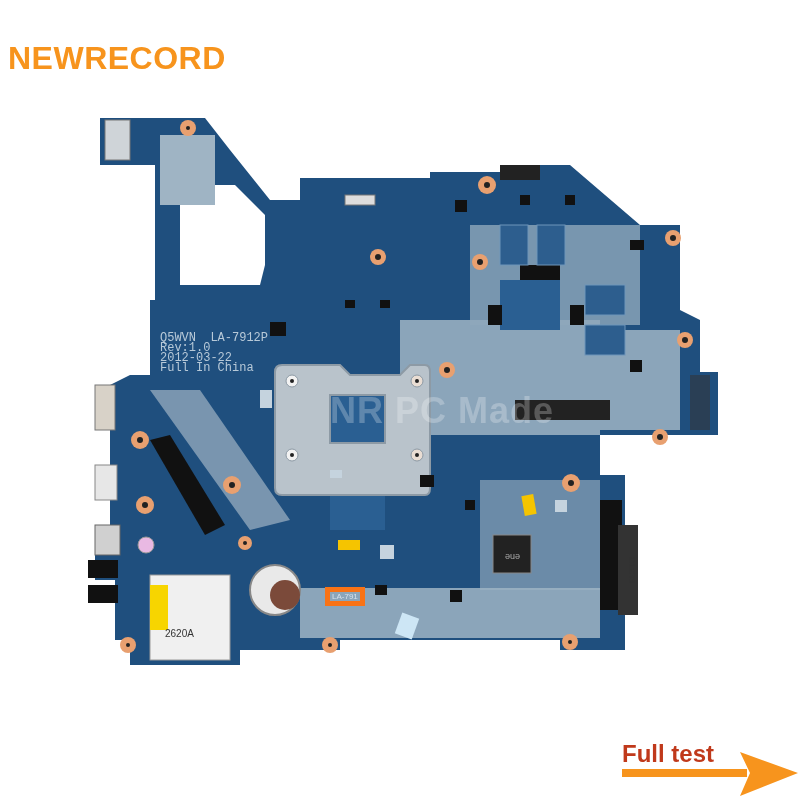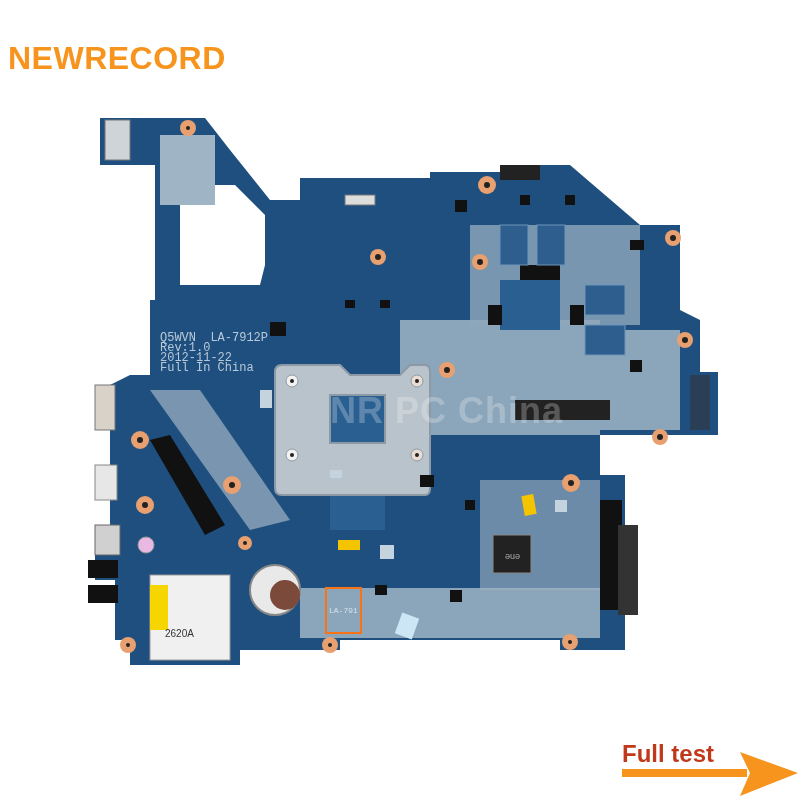--- a/index.html
+++ b/index.html
@@ -3,21 +3,21 @@
 <meta charset="utf-8">
 <style>
   html,body{margin:0;padding:0;background:#ffffff;}
   body{width:800px;height:800px;position:relative;overflow:hidden;font-family:"Liberation Sans",sans-serif;}
   .brand{position:absolute;left:8px;top:40px;font-family:"Liberation Sans",sans-serif;font-weight:bold;font-size:32px;color:#f7941d;letter-spacing:0.5px;}
   .board{position:absolute;left:0;top:0;width:800px;height:800px;}
   .fulltest{position:absolute;left:622px;top:740px;font-weight:bold;font-size:24px;color:#c0391b;font-family:"Liberation Sans",sans-serif;}
   .arrow{position:absolute;left:620px;top:752px;width:180px;height:50px;}
   .label{position:absolute;font-family:"Liberation Mono",monospace;color:#b7c9d8;font-size:12px;line-height:10px;white-space:pre;}
   .watermark{position:absolute;left:330px;top:390px;font-family:"Liberation Sans",sans-serif;font-weight:bold;font-size:36px;color:rgba(255,255,255,0.25);letter-spacing:1px;}
-  .tag{position:absolute;font-family:Liberation Mono, monospace;font-size:8px;color:#d6e2ec;border:2px solid #f97316;padding:17px 2px;}
+  .tag{position:absolute;font-family:Liberation Sans, sans-serif;font-size:8px;color:#d6e2ec;border:5px solid #f97316;padding:0 2px;}
   .sdlabel{position:absolute;font-family:"Liberation Sans",sans-serif;font-size:10px;color:#333;}
 </style>
 </head>
 <body>
 
 <div class="brand">NEWRECORD</div>
 
 <svg class="board" viewBox="0 0 800 800" xmlns="http://www.w3.org/2000/svg">
 
   <path d="M100 118 L175 118 L205 118 L230 150 L270 200 L300 200 L300 178 L430 178 L430 172 L500 172 L500 165 L570 165 L640 225 L680 225 L680 310 L700 320 L700 372 L718 372 L718 435 L600 435 L600 475 L625 475 L625 650 L560 650 L560 640 L340 640 L340 650 L240 650 L240 665 L130 665 L130 640 L115 640 L115 580 L95 580 L95 525 L110 525 L110 385 L130 375 L150 375 L150 300 L155 300 L155 165 L100 165 Z" fill="#1f4f7e"></path>
@@ -139,26 +139,26 @@
       <rect x="330" y="470" width="12" height="8"></rect>
     <rect x="555" y="500" width="12" height="12"></rect>
       <rect x="380" y="545" width="14" height="14"></rect>
   </g>
 
   <rect x="398" y="615" width="18" height="22" fill="#cde6f5" transform="rotate(20 407 626)"></rect>
 </svg>
 
 <div class="label" style="left:160px;top:333px;"><span>Q5WVN  LA-7912P</span></div>
 <div class="label" style="left:160px;top:343px;font-family:Liberation Mono, monospace;"><span>Rev:1.0</span></div>
-<div class="label" style="left:160px;top:353px;"><span>2012-11-22</span></div>
+<div class="label" style="left:160px;top:353px;"><span>2012-03-22</span></div>
 <div class="label" style="left:160px;top:363px;"><span>Full In China</span></div>
 <div class="tag" style="left:325px;top:587px;">LA-791</div>
 <div class="sdlabel" style="left:165px;top:628px;">2620A</div>
 <div class="sdlabel" style="left:619px;top:565px;transform:rotate(90deg);font-size:9px;">C1238</div>
 <div class="sdlabel" style="left:505px;top:552px;color:#aaa;font-size:9px;transform:rotate(180deg);">ene</div>
 
-<div class="watermark">NR PC China</div>
+<div class="watermark">NR PC Made</div>
 
 <div class="fulltest">Full test</div>
 <svg class="arrow" viewBox="0 0 180 50" xmlns="http://www.w3.org/2000/svg">
   <rect x="2" y="17" width="125" height="8" fill="#f7941d"></rect>
   <polygon points="120,0 178,21 120,44 130,21" fill="#f7941d"></polygon>
 </svg>
 
 </body></html>

